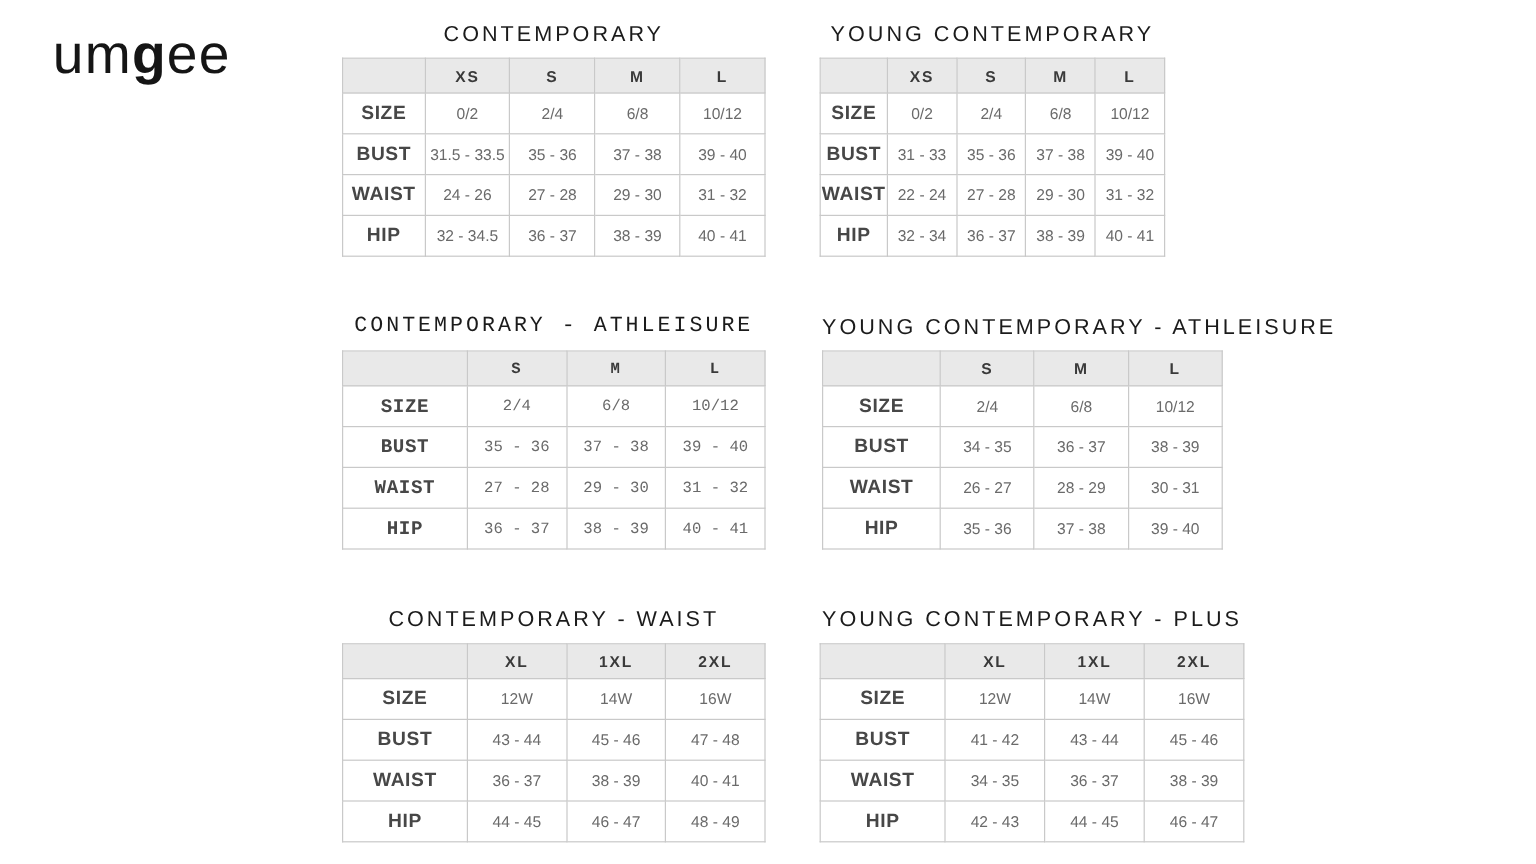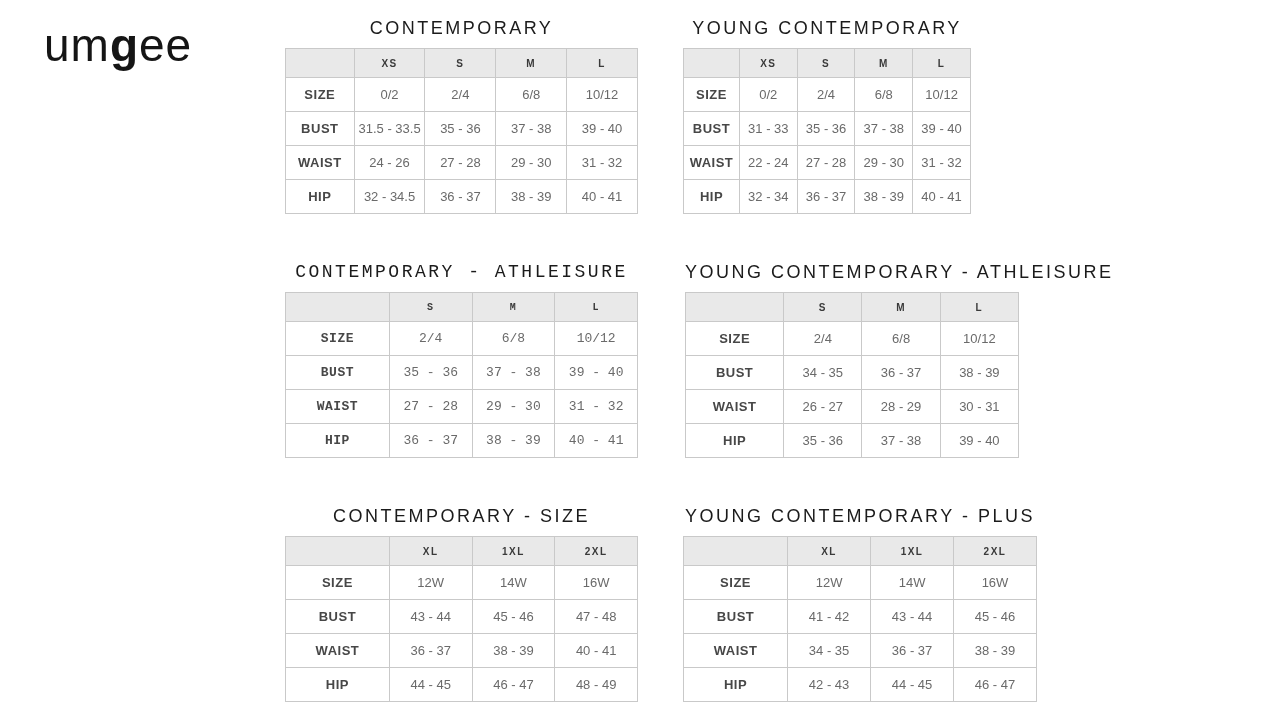--- a/index.html
+++ b/index.html
@@ -43,29 +43,29 @@
     background: #ffffff;
   }
   table.size-table th, table.size-table td {
     border: 1px solid #c9c9c9;
     text-align: center;
     vertical-align: middle;
   }
   table.size-table thead th {
     background: #e9e9e9;
     height: 29px;
-    font-size: 10px;
+    font-size: 13px;
     font-weight: bold;
     letter-spacing: 1.5px;
     color: #3a3a3a;
     text-align: center;
   }
   table.size-table tbody td { height: 34px; }
   table.size-table td.row-label {
-    font-size: 13px;
+    font-size: 16px;
     font-weight: bold;
     letter-spacing: 0.5px;
     color: #474747;
   }
   table.size-table td.cell-value {
     font-size: 13px;
     color: #6a6a6a;
   }
   
   table.cols-4 .label-col { width: 19.5%; }
@@ -239,21 +239,21 @@
           <tr>
             <td class="row-label label-col">HIP</td>
             <td class="cell-value">35 - 36</td>
             <td class="cell-value">37 - 38</td>
             <td class="cell-value">39 - 40</td>
           </tr>
         </tbody>
       </table>
     </div>
     <div class="section sec-4">
-      <div class="chart-title">CONTEMPORARY - SIZE</div>
+      <div class="chart-title">CONTEMPORARY - WAIST</div>
       <table class="size-table cols-3">
         <thead>
           <tr>
             <th class="label-col"></th>
             <th>XL</th>
             <th>1XL</th>
             <th>2XL</th>
           </tr>
         </thead>
         <tbody>

